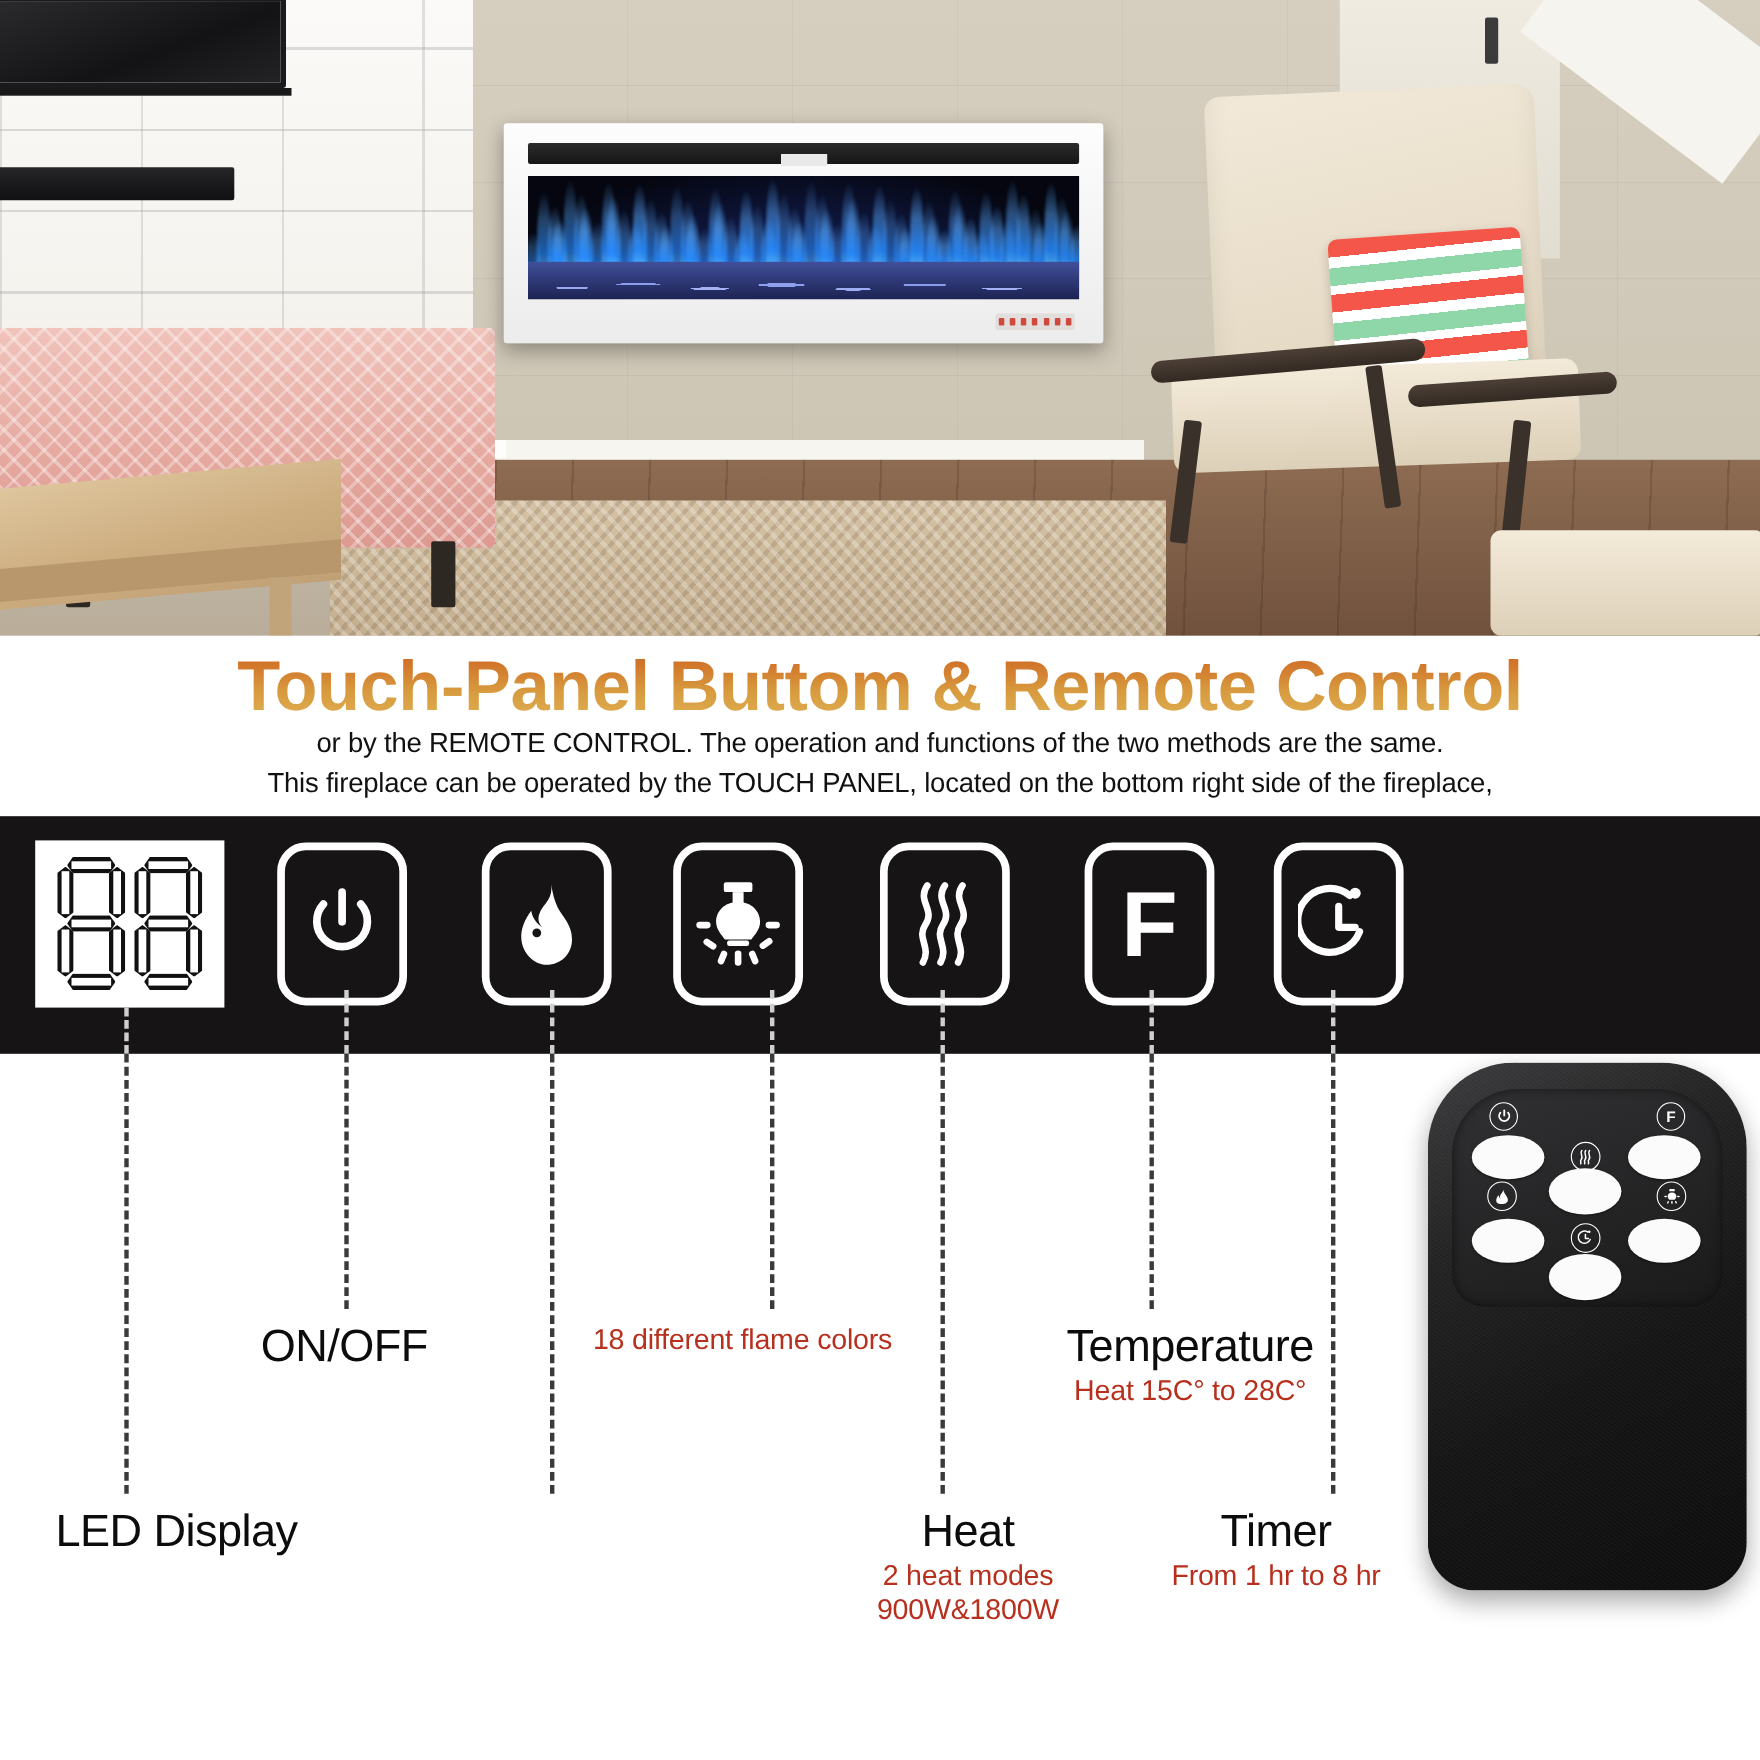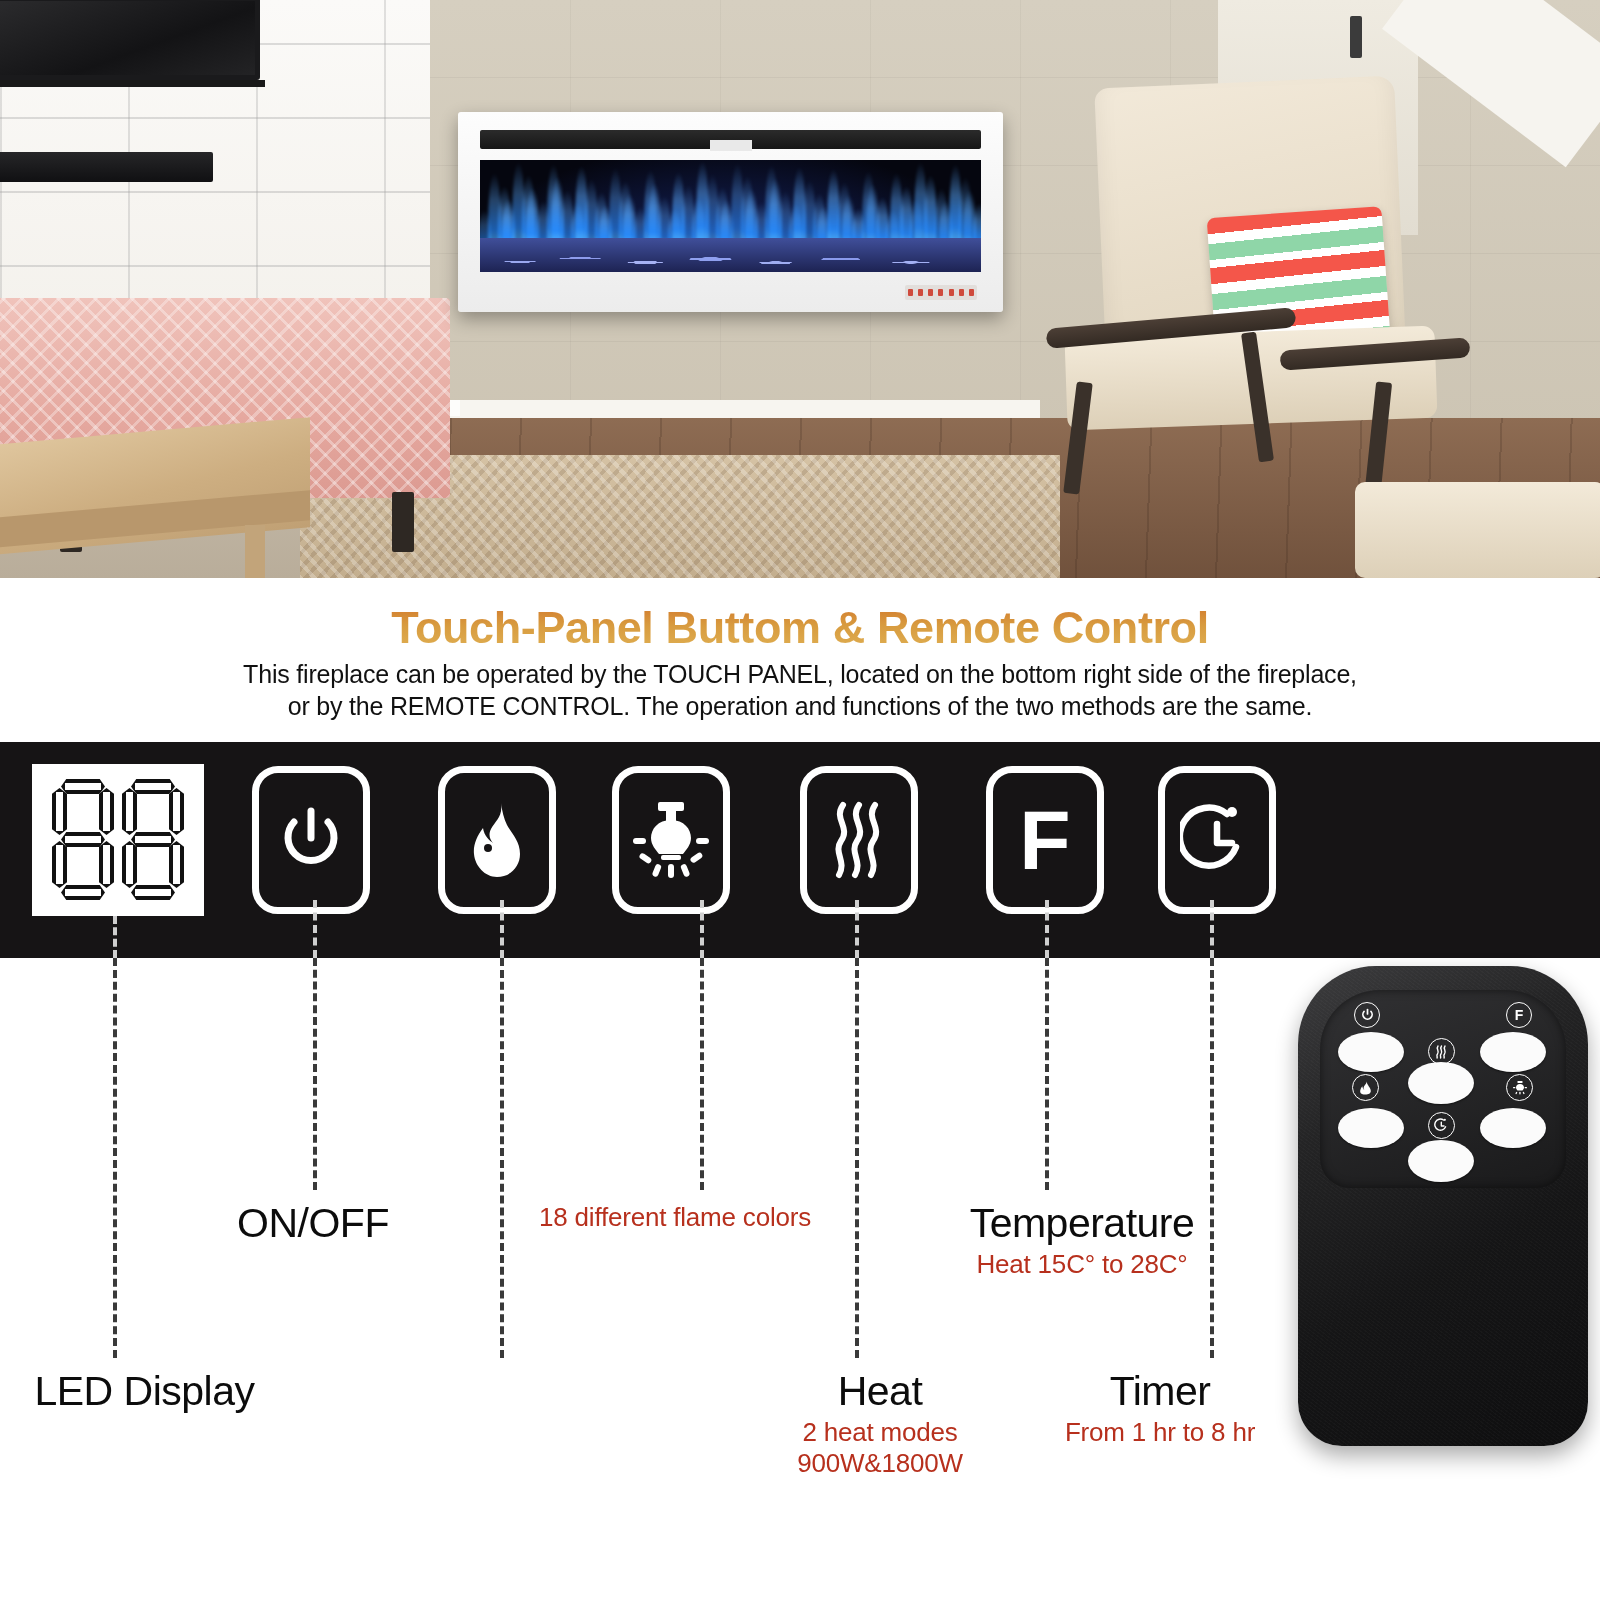--- a/index.html
+++ b/index.html
@@ -159,22 +159,22 @@
   }
   .door-handle { position:absolute; left:1350px; top:16px; width:12px; height:42px; background:#3b3b3b; border-radius:2px; }
   .door-panel { position:absolute; left:1218px; top:0; width:200px; height:235px; background:linear-gradient(180deg,#efebe1,#e2ddd1); }
 
   
   #titleblock {
     position:absolute; left:0; top:578px; width:1600px; height:164px;
     background:#ffffff; text-align:center;
   }
   #main-title {
-    font-size:45px; font-weight:bold; letter-spacing:-0.4px;
-    padding-top:24px;
+    font-size:64px; font-weight:bold; letter-spacing:-0.4px;
+    padding-top:8px;
     background:linear-gradient(180deg,#c75b1e 0%,#d1742a 30%,#d89b3f 62%,#e0b255 100%);
     -webkit-background-clip:text; background-clip:text;
     -webkit-text-fill-color:transparent; color:#cc7a2c;
   }
   .subline {
     font-size:25px; color:#111; line-height:1.28; letter-spacing:-0.2px;
   }
   .subline.one { margin-top:4px; }
 
   
@@ -355,22 +355,22 @@
     <div class="ac-arm" style="left:240px;top:262px;width:190px;height:20px;transform:rotate(-4deg);"></div>
     <div class="ac-leg" style="left:30px;top:300px;width:16px;height:112px;transform:rotate(7deg);"></div>
     <div class="ac-leg" style="left:210px;top:250px;width:15px;height:130px;transform:rotate(-8deg);"></div>
     <div class="ac-leg" style="left:330px;top:300px;width:16px;height:118px;transform:rotate(6deg);"></div>
   </div>
   <div class="ottoman2"></div>
 </div>
 
 <div id="titleblock">
   <div id="main-title">Touch-Panel Buttom &amp; Remote Control</div>
+  <div class="subline">or by the REMOTE CONTROL. The operation and functions of the two methods are the same.</div>
   <div class="subline one">This fireplace can be operated by the TOUCH  PANEL, located on the bottom right side of the fireplace,</div>
-  <div class="subline">or by the REMOTE CONTROL. The operation and functions of the two methods are the same.</div>
 </div>
 
 <div id="panel">
 
   <div class="led-display">
     <div class="digit">
       <span class="seg h a"></span>
         <span class="seg v b"></span>
         <span class="seg v c"></span>
       <span class="seg h d"></span>
@@ -464,21 +464,21 @@
 
 <div class="label" style="left:500px; top:1200px; width:350px;">
   <div class="lab-sub">18 different flame colors</div>
 </div>
 
 <div class="label" style="left:932px; top:1200px; width:300px;">
   <div class="lab-main">Temperature</div>
   <div class="lab-sub">Heat 15C° to 28C°</div>
 </div>
 
-<div class="label" style="left:2px; top:1368px; width:285px;">
+<div class="label" style="left:18px; top:1368px; width:285px;">
   <div class="lab-main">LED Display</div>
 </div>
 
 <div class="label" style="left:330px; top:1368px; width:410px;">
 </div>
 
 <div class="label" style="left:780px; top:1368px; width:200px;">
   <div class="lab-main">Heat</div>
   <div class="lab-sub">2 heat modes</div>
   <div class="lab-sub2">900W&amp;1800W</div>

